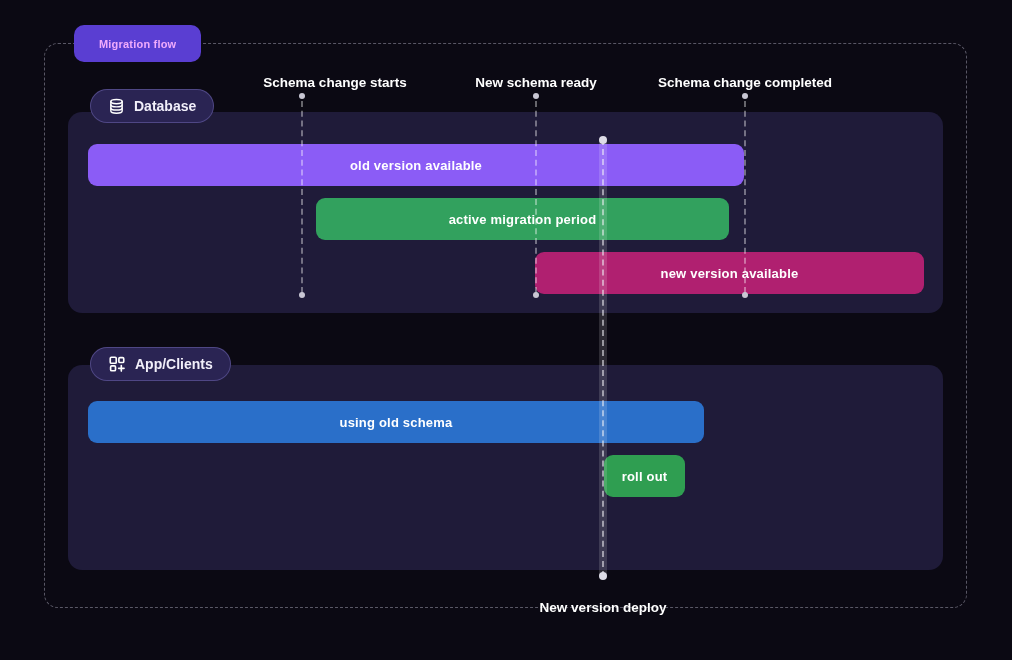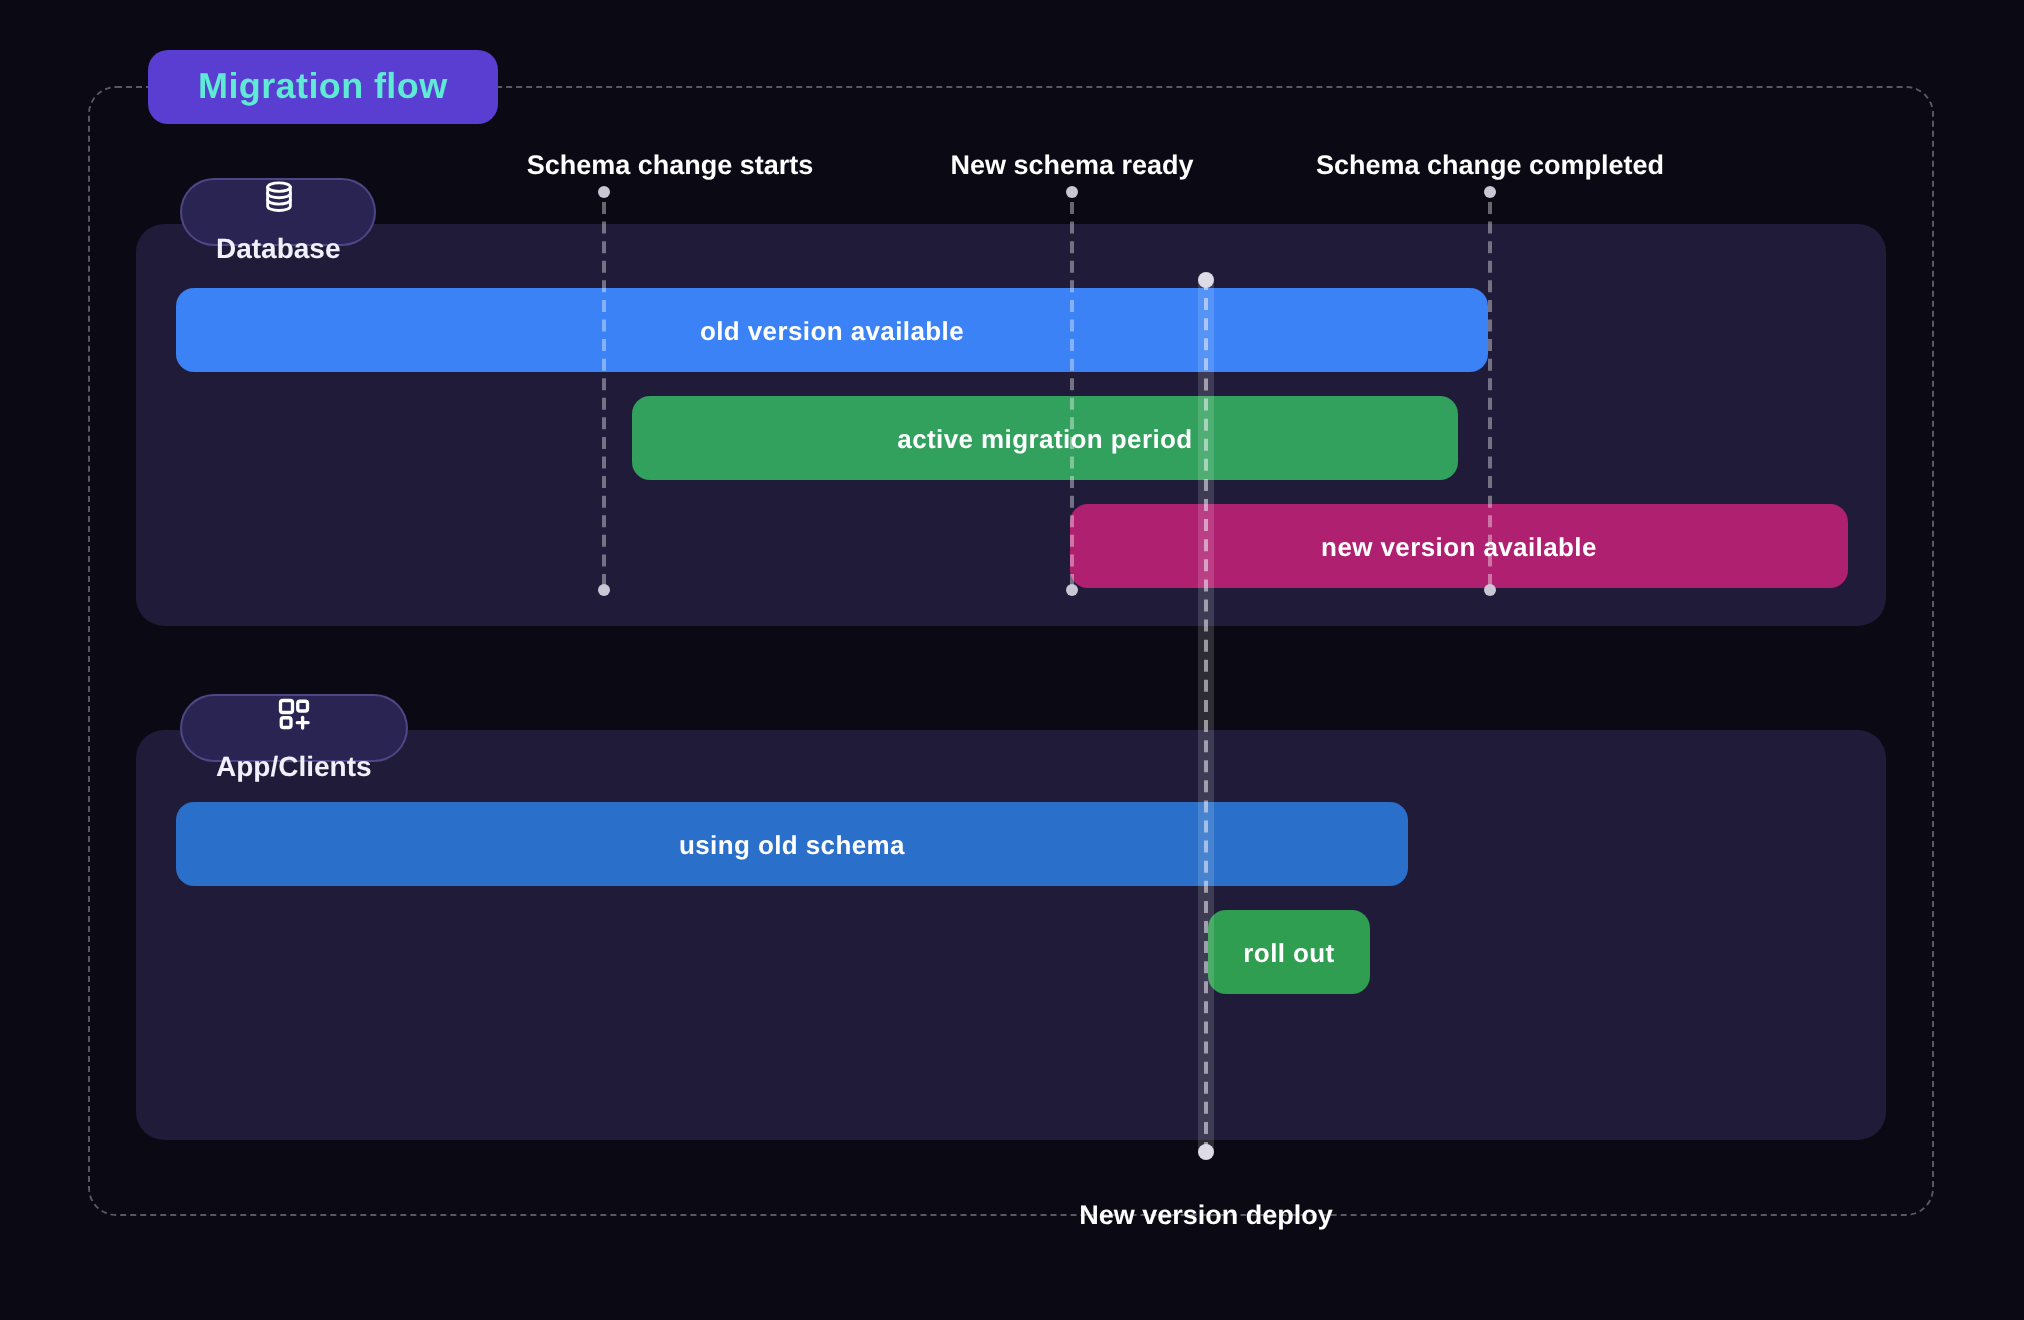--- a/index.html
+++ b/index.html
@@ -9,33 +9,33 @@
     background:#0b0913;
     font-family:"Liberation Sans", sans-serif;
   }
   .container {
     position:absolute; left:44px; top:43px; width:923px; height:565px;
     border:1.5px dashed rgba(168,166,184,.5); border-radius:14px;
   }
   .title-badge {
     position:absolute; left:74px; top:25px; height:37px; padding:0 25px;
     border-radius:10px; display:flex; align-items:center; z-index:6;
-    color:#5eead4; font-size:18px; font-weight:bold; letter-spacing:.2px;
+    color:#f0abfc; font-size:11px; font-weight:bold; letter-spacing:.2px;
   }
   .panel {
     position:absolute; left:68px; width:875px; background:#1f1b39;
     border-radius:14px; z-index:1;
   }
   .panel.db  { top:112px; height:201px; }
   .panel.app { top:365px; height:205px; }
   .pill {
     position:absolute; left:90px; height:34px; padding:0 17px;
     display:flex; align-items:center; gap:9px; z-index:6;
     background:#2a2453; border:1px solid rgba(125,115,195,.45);
-    border-radius:999px; color:#f1effa; font-size:14px; font-weight:bold;flex-direction:column;
+    border-radius:999px; color:#f1effa; font-size:14px; font-weight:bold;
   }
   .pill.db  { top:89px; }
   .pill.app { top:347px; }
   .pill svg { display:block; }
   .bar {
     position:absolute; height:42px; border-radius:9px; z-index:2;
     display:flex; align-items:center; justify-content:center;
     color:#fff; font-size:13px; font-weight:bold; letter-spacing:.2px;
   }
   .bar.b-old      { left:88px;  top:144px; width:656px; }
@@ -113,21 +113,21 @@
         <rect x="3" y="3" width="8" height="8" rx="1.5"></rect>
         <rect x="14.5" y="3.5" width="6.5" height="6.5" rx="1.5"></rect>
         <rect x="3.5" y="14.5" width="6.5" height="6.5" rx="1.5"></rect>
         <path d="M17.75 14.2v7.2"></path>
         <path d="M14.2 17.75h7.2"></path>
       </svg>
     </span>
     <span>App/Clients</span>
   </div>
 
-  <div class="bar b-old" style="background: #3b82f6;">old version available</div>
+  <div class="bar b-old" style="background: #8b5cf6;">old version available</div>
   <div class="bar b-active" style="background: rgb(50, 161, 94);">active migration period</div>
   <div class="bar b-usingold" style="background: rgb(42, 111, 201);">using old schema</div>
 
   <div class="bar b-newver" style="background: rgb(176, 32, 112);">new version available</div>
   <div class="bar b-rollout" style="background: rgb(47, 158, 81);">roll out</div>
 
   <div class="vline vl1"></div>
   <div class="vline vl2"></div>
   <div class="vline vl3"></div>
 

